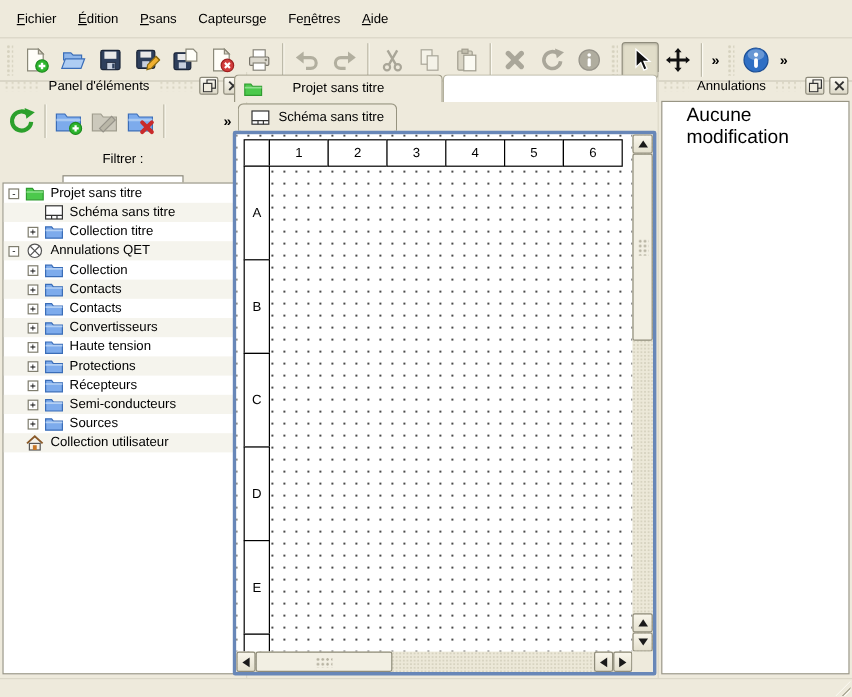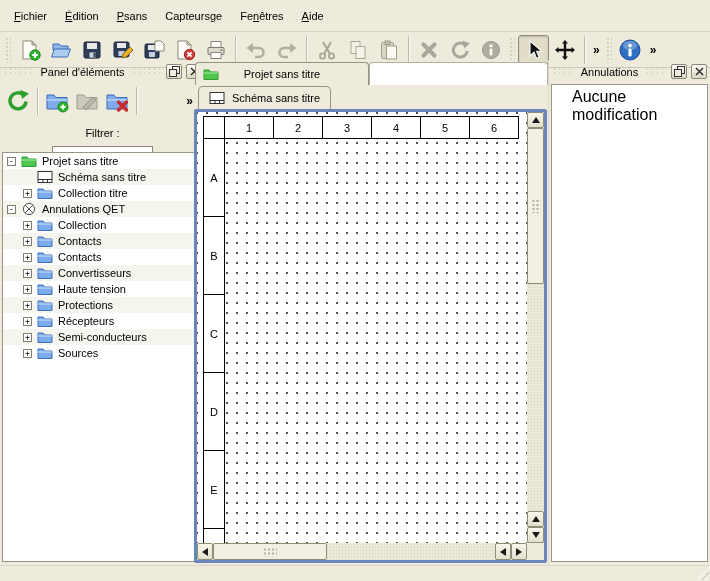--- a/index.html
+++ b/index.html
@@ -449,20 +449,29 @@
 
     <div class="tree-row d1">
       <span class="expander">+</span>
       <svg class="tree-icon" viewBox="0 0 16 14">
         <path d="M1 12.5 V3 h5 l1.5 2 H15 v7.5 z" fill="#7dabec" stroke="#3a6db8"></path>
         <path d="M1 6 h14" stroke="#b4d0f4" stroke-width="1.4"></path>
       </svg>
       <span class="tree-label">Sources</span>
     </div>
 
+    <div class="tree-row d0">
+      <span class="expander hidden"></span>
+      <svg class="tree-icon" viewBox="0 0 16 14">
+        <path d="M1.5 7.5 L8 1.5 L14.5 7.5" fill="none" stroke="#8a5a2a" stroke-width="1.6"></path>
+        <rect x="3.5" y="7.5" width="9" height="5.5" fill="#f6f2e8" stroke="#555"></rect>
+        <rect x="6.4" y="9" width="3.2" height="4" fill="#c87828"></rect>
+      </svg>
+      <span class="tree-label">Collection utilisateur</span>
+    </div>
   </div>
 </div>
 
 <div id="center">
   <div class="tabbar">
     <div class="tab-active">
       <svg class="tab-ic" width="16" height="14" viewBox="0 0 16 14">
         <path d="M1 12.5 V3 h5 l1.5 2 H15 v7.5 z" fill="#4cc94c" stroke="#2f9b2f"></path>
         <path d="M1 6 h14" stroke="#8ee08e" stroke-width="1.4"></path>
       </svg>

